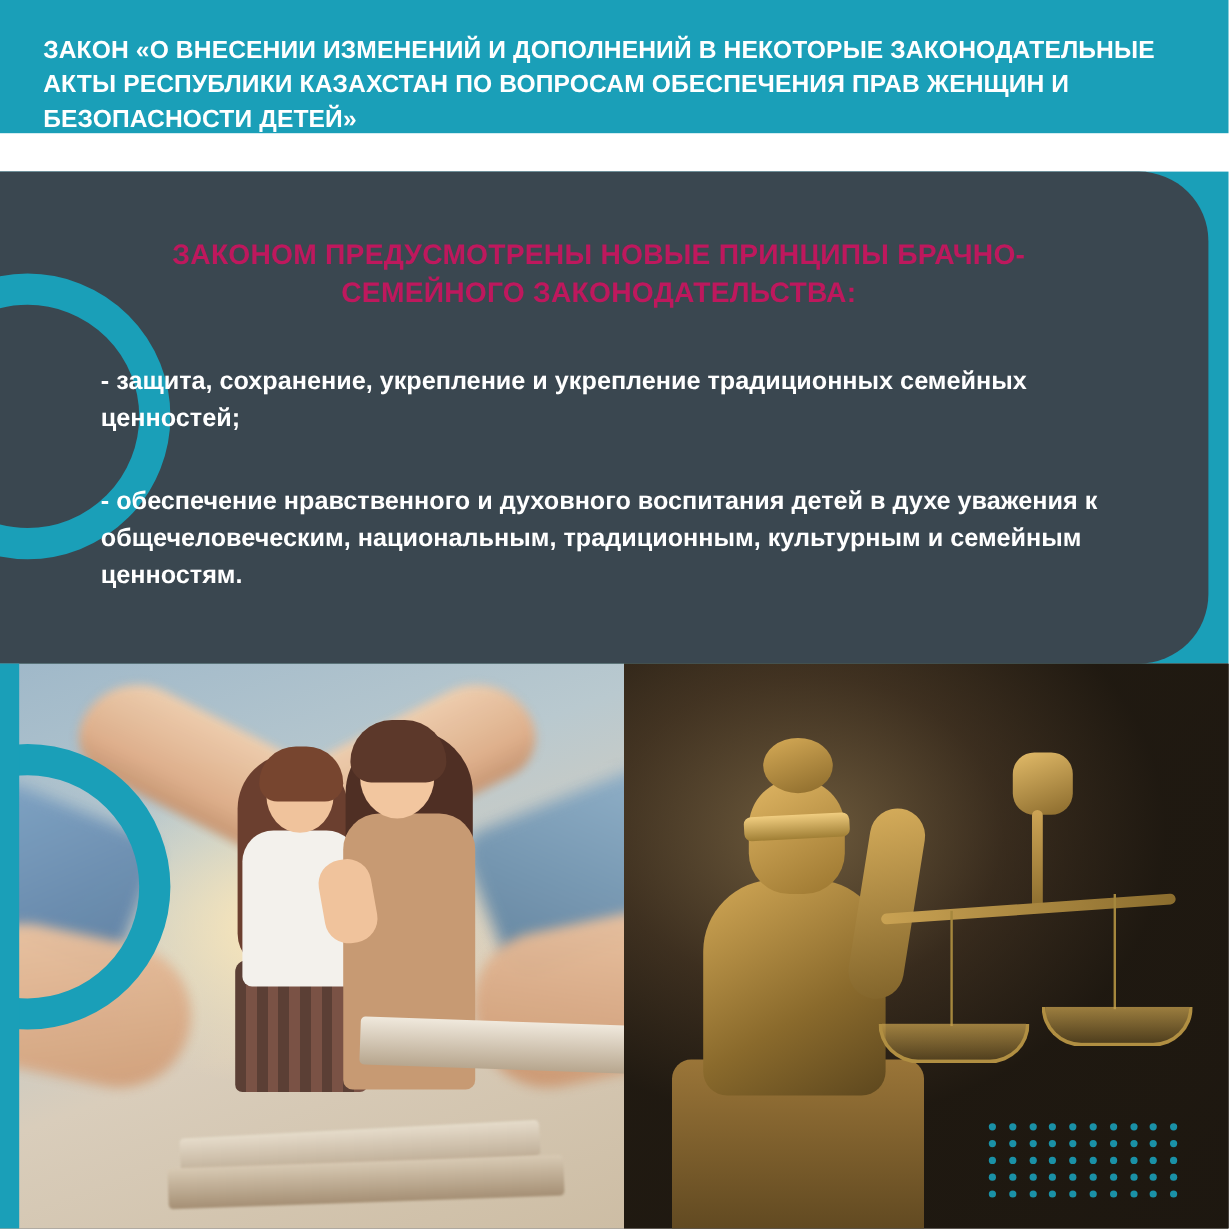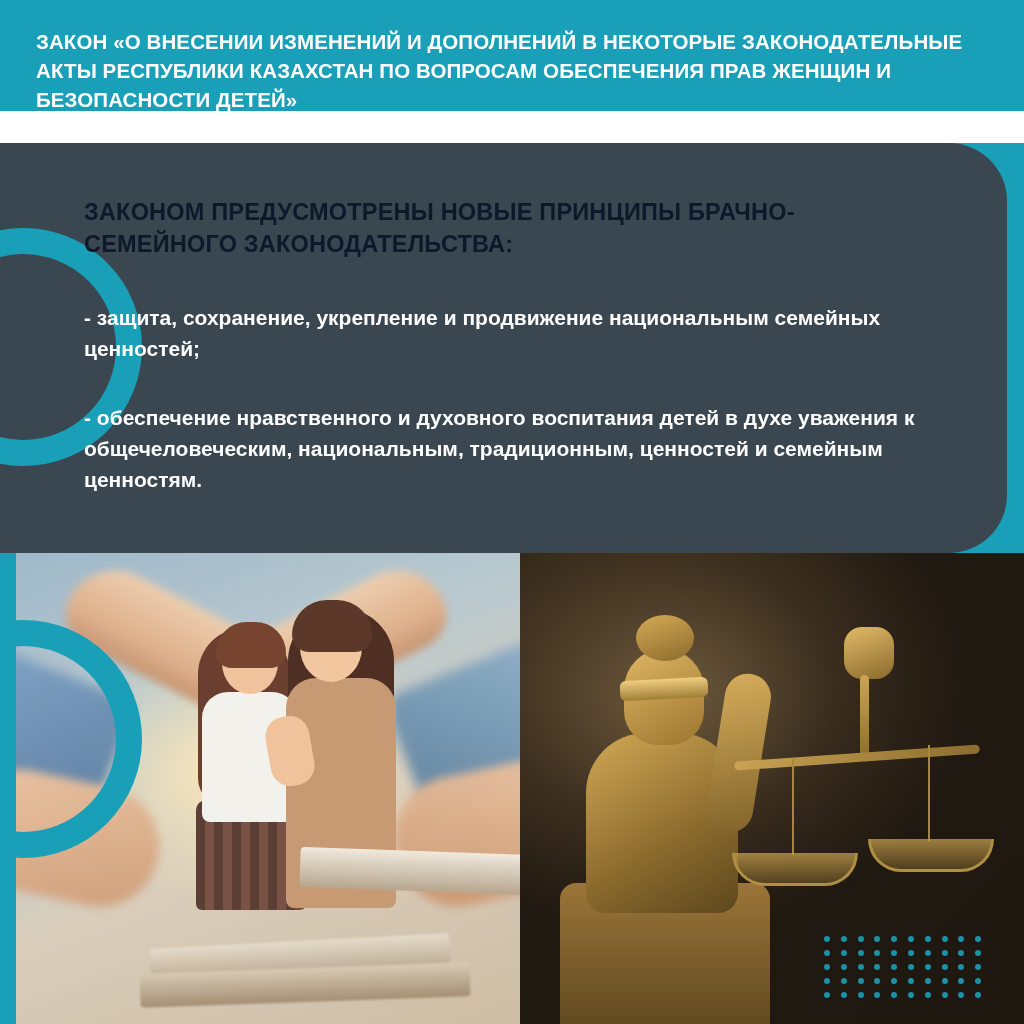--- a/index.html
+++ b/index.html
@@ -85,27 +85,28 @@
     height: 186px;
     z-index: 7;
   }
 
   
   .panel-heading {
     position: absolute;
     left: 84px;
     top: 196px;
     width: 830px;
-    color: #0f172a;
+    color: #be185d;
     font-size: 23.5px;
     font-weight: bold;
     line-height: 1.38;
     letter-spacing: 0.2px;
     text-transform: uppercase;
     z-index: 5;
+    text-align: center;
   }
   .bullet {
     position: absolute;
     left: 84px;
     width: 856px;
     color: #ffffff;
     font-size: 21px;
     font-weight: bold;
     line-height: 1.48;
     z-index: 5;
@@ -411,22 +412,22 @@
   </div>
 
   <div class="teal-field"></div>
 
   <div class="dark-panel"></div>
 
   <div class="ring ring-top"></div>
   <div class="ring ring-bottom"></div>
 
   <div class="panel-heading">ЗАКОНОМ ПРЕДУСМОТРЕНЫ НОВЫЕ ПРИНЦИПЫ БРАЧНО-СЕМЕЙНОГО ЗАКОНОДАТЕЛЬСТВА:</div>
-  <div class="bullet bullet-1">- защита, сохранение, укрепление и продвижение национальным семейных ценностей;</div>
-  <div class="bullet bullet-2">- обеспечение нравственного и духовного воспитания детей в духе уважения к общечеловеческим, национальным, традиционным, ценностей и семейным ценностям.</div>
+  <div class="bullet bullet-1">- защита, сохранение, укрепление и укрепление традиционных семейных ценностей;</div>
+  <div class="bullet bullet-2">- обеспечение нравственного и духовного воспитания детей в духе уважения к общечеловеческим, национальным, традиционным, культурным и семейным ценностям.</div>
 
   <div class="photo-strip">
 
     <div class="photo-left">
       <div class="hand sleeve-l"></div>
       <div class="hand sleeve-r"></div>
       <div class="hand forearm-l"></div>
       <div class="hand forearm-r"></div>
       <div class="hand hand-l"></div>
       <div class="hand hand-r"></div>

